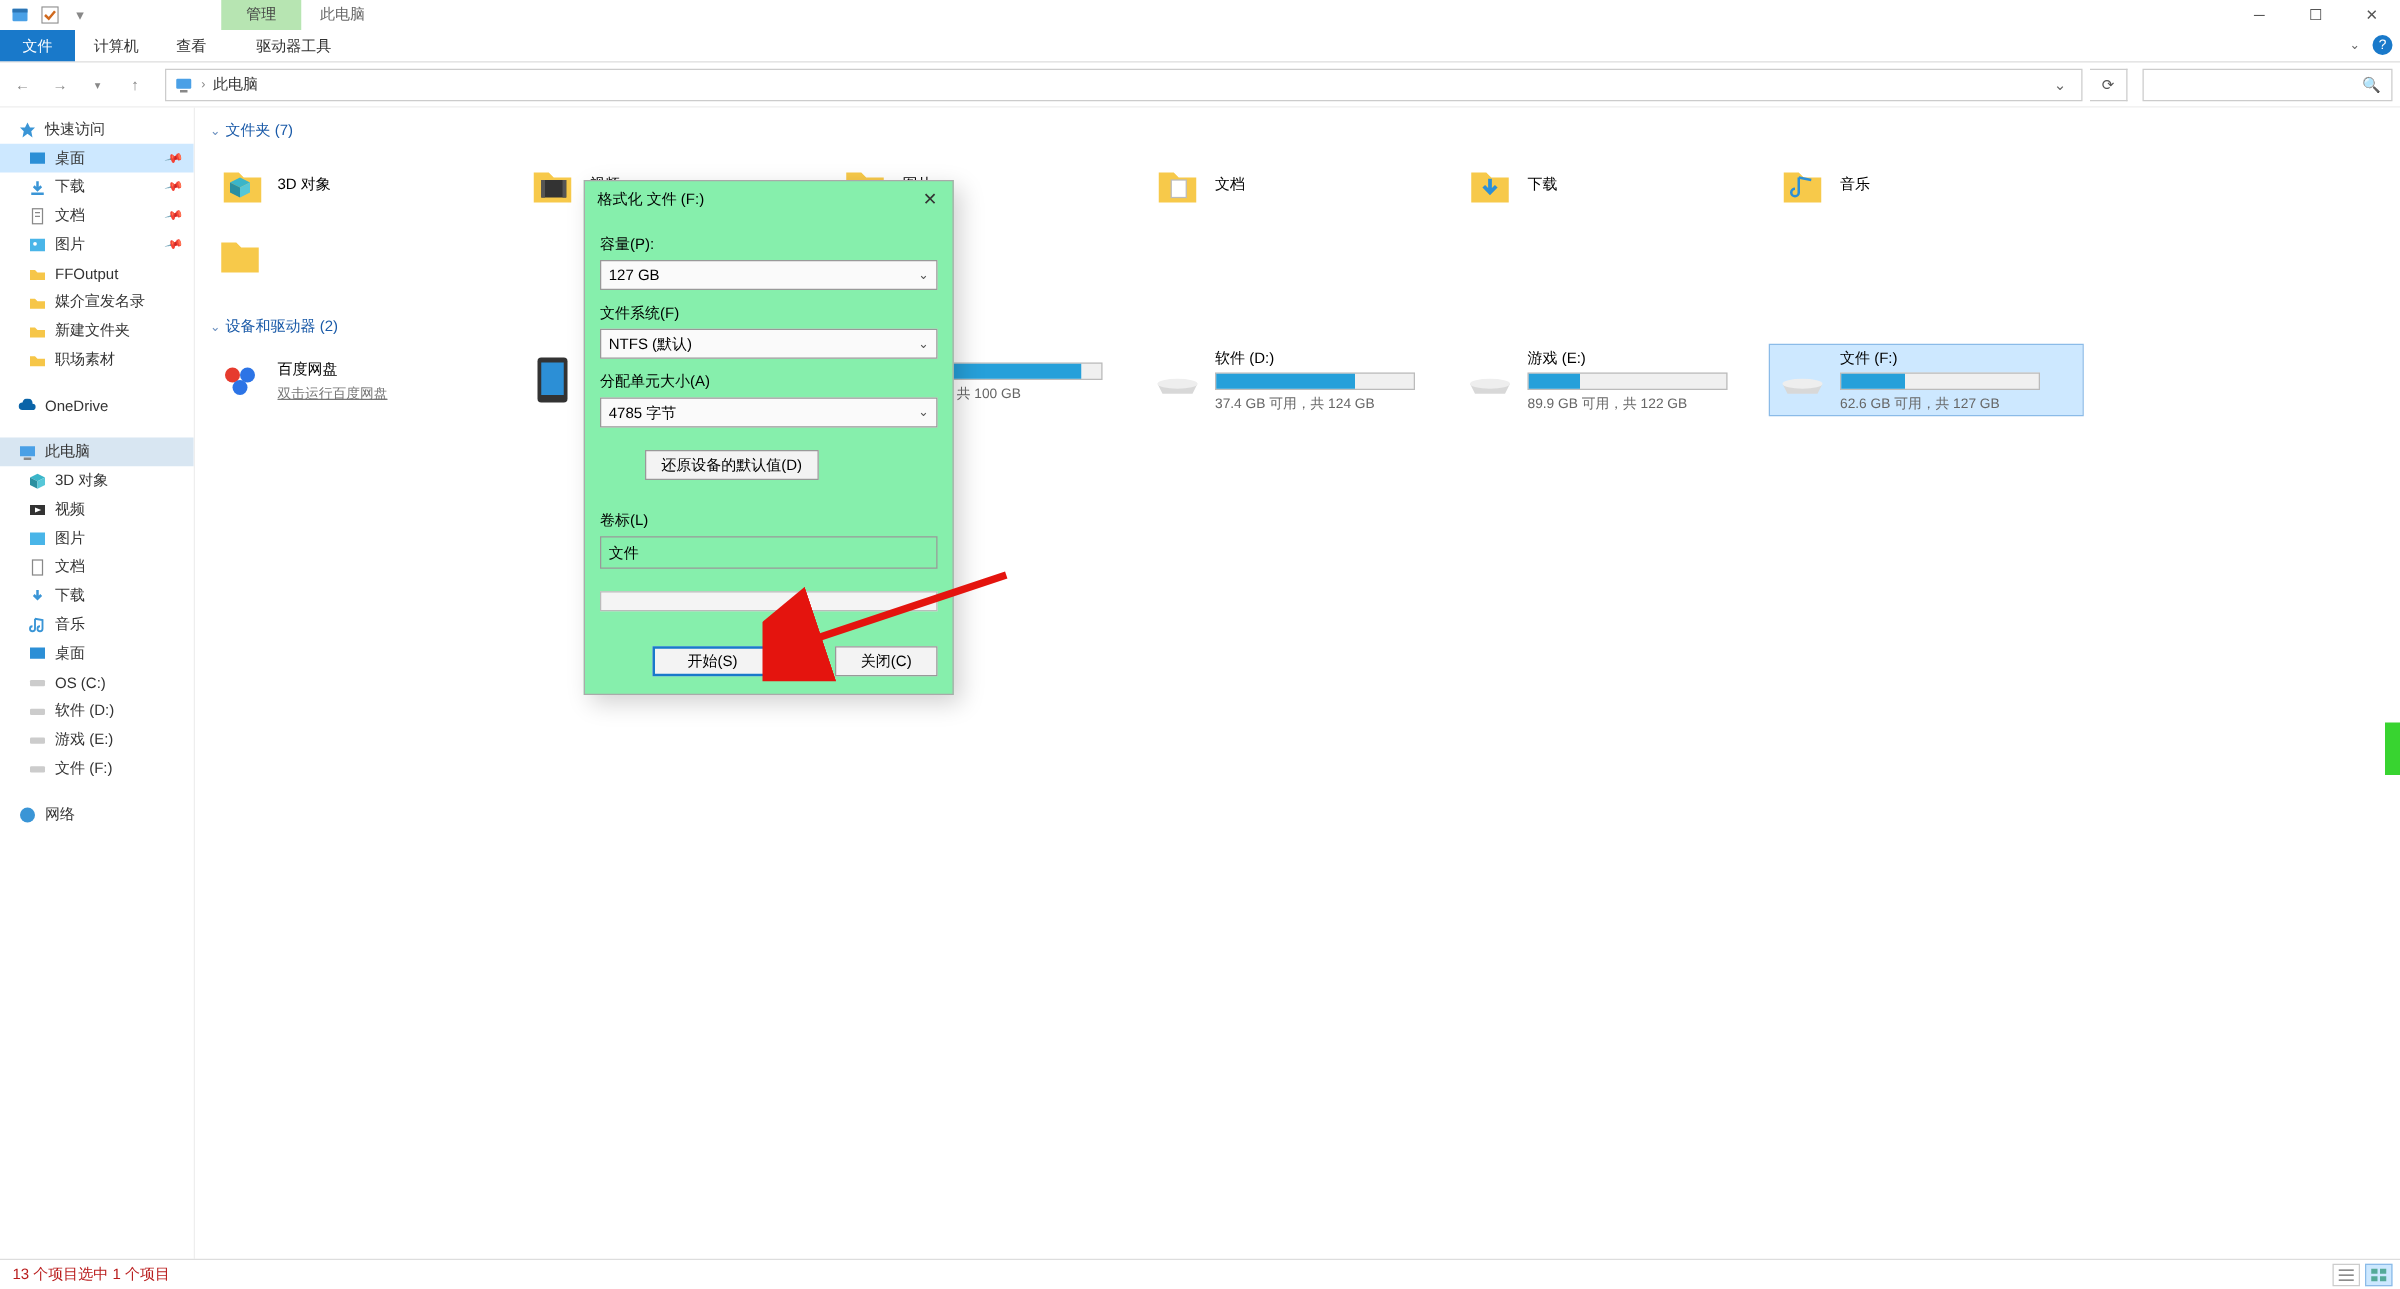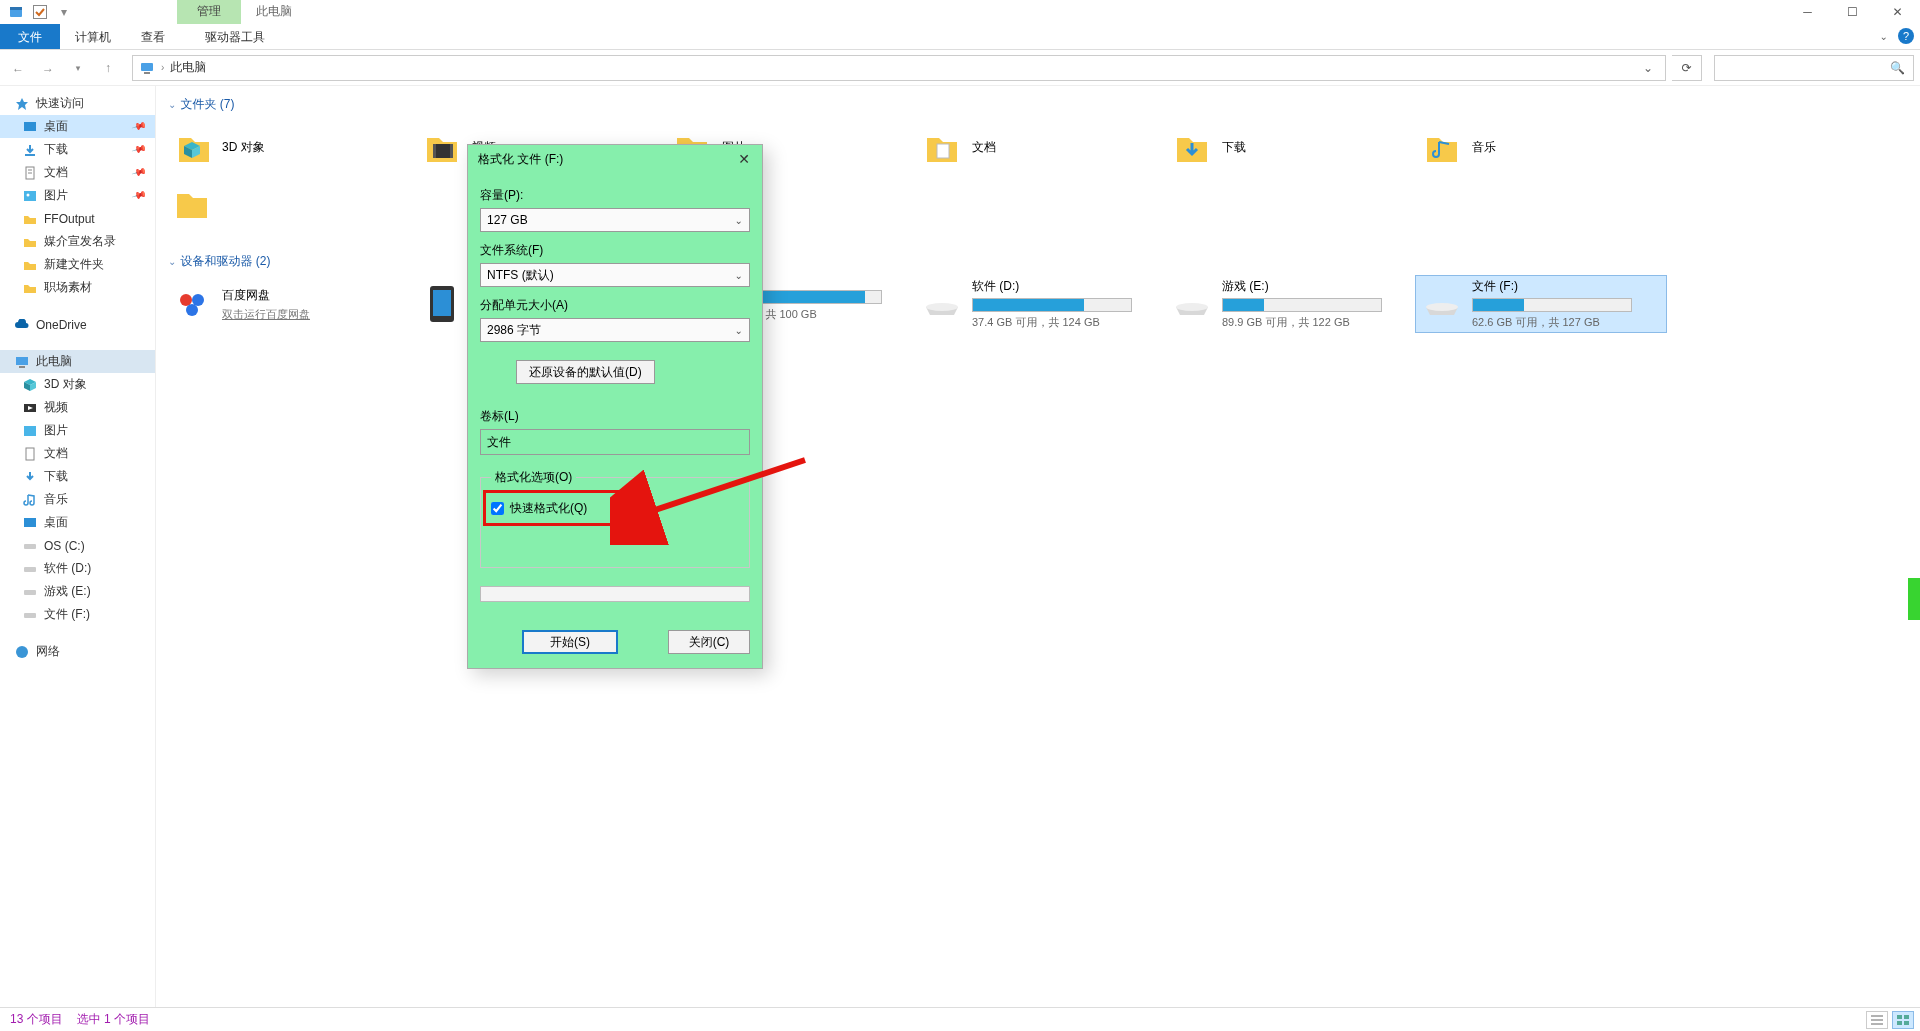--- a/index.html
+++ b/index.html
@@ -60,21 +60,21 @@
 .drive-item.selected { background:#cde8ff; outline:1px solid #8bbbe8; }
 .drive-icon { width: 40px; height: 40px; display:flex; align-items:center; justify-content:center; }
 .drive-info { display:flex; flex-direction:column; gap:3px; flex:1; }
 .drive-name { font-size:12px; }
 .drive-sub { font-size:11px; color:#777;text-decoration:underline; }
 .drive-bar { width: 160px; height: 14px; border:1px solid #bbb; background:#f0f0f0; position:relative; }
 .drive-bar .fill { position:absolute; left:0; top:0; bottom:0; background:#26a0da; }
 .drive-size { font-size:11px; color:#666; }
 
 
-.statusbar { height:24px; border-top:1px solid #ddd; display:flex; align-items:center; padding:0 10px; gap:14px; color:#a21caf; position:relative; }
+.statusbar { height:24px; border-top:1px solid #ddd; display:flex; align-items:center; padding:0 10px; color:#b91c1c; position:relative; }
 .statusbar .right-icons { position:absolute; right:6px; display:flex; gap:4px; }
 .statusbar .vicon { width:22px; height:18px; border:1px solid #ccc; display:flex; align-items:center; justify-content:center; }
 .statusbar .vicon.active { background:#cde8ff; border-color:#8bbbe8; }
 
 
 .dialog { position:absolute; left:467px; top:144px; width:296px; background:#86efac; border:1px solid #aaa; box-shadow: 6px 6px 18px rgba(0,0,0,0.18); }
 .dialog .dlg-title { height:28px; display:flex; align-items:center; justify-content:space-between; padding:0 8px 0 10px; font-size:12px; }
 .dialog .close { width:20px; text-align:center; color:#333; font-size:14px; }
 .dialog .dlg-body { padding: 4px 12px 14px 12px; }
 .dialog .fld-label { font-size:12px; margin-top:10px; margin-bottom:4px; }
@@ -570,41 +570,33 @@
     </div>
 
     <div class="fld-label">文件系统(F)</div>
     <div class="combo">
       <span>NTFS (默认)</span>
       <span class="cb-arrow">⌄</span>
     </div>
 
     <div class="fld-label">分配单元大小(A)</div>
     <div class="combo">
-      <span>2986 字节</span>
+      <span>4785 字节</span>
       <span class="cb-arrow">⌄</span>
     </div>
 
     <div style="margin-top:18px;">
       <div class="btn">还原设备的默认值(D)</div>
     </div>
 
     <div class="fld-label" style="margin-top:24px;">卷标(L)</div>
     <div class="textbox">
       <span>文件</span>
     </div>
 
-    <fieldset>
-      <legend>格式化选项(O)</legend>
-      <label class="quick-row">
-        <input type="checkbox" checked="" style="">
-        <span>快速格式化(Q)</span>
-      </label>
-      <div class="redbox" style="left:2px; top:4px; width:146px; height:36px;"></div>
-    </fieldset>
 
     <div class="progress"></div>
 
     <div class="btn-row">
       <div class="btn primary" style="width:96px;">开始(S)</div>
       <div class="btn" style="width:82px;">关闭(C)</div>
     </div>
   </div>
 </div>
 

